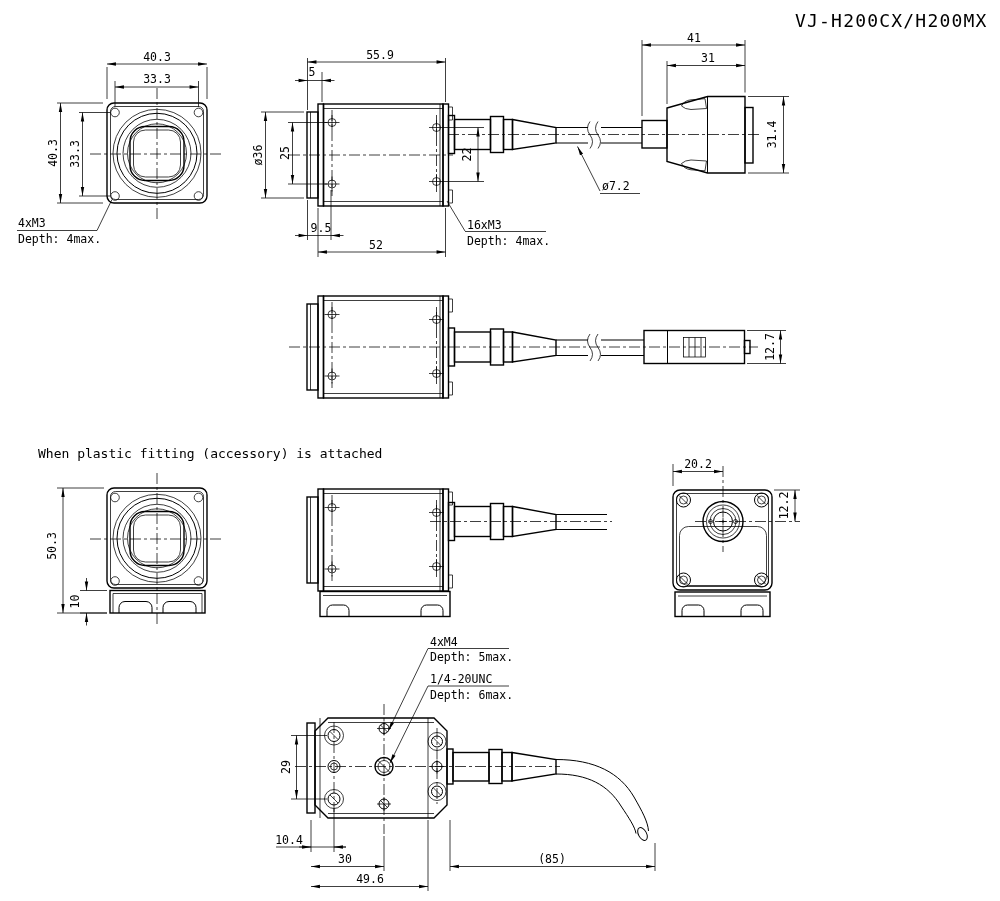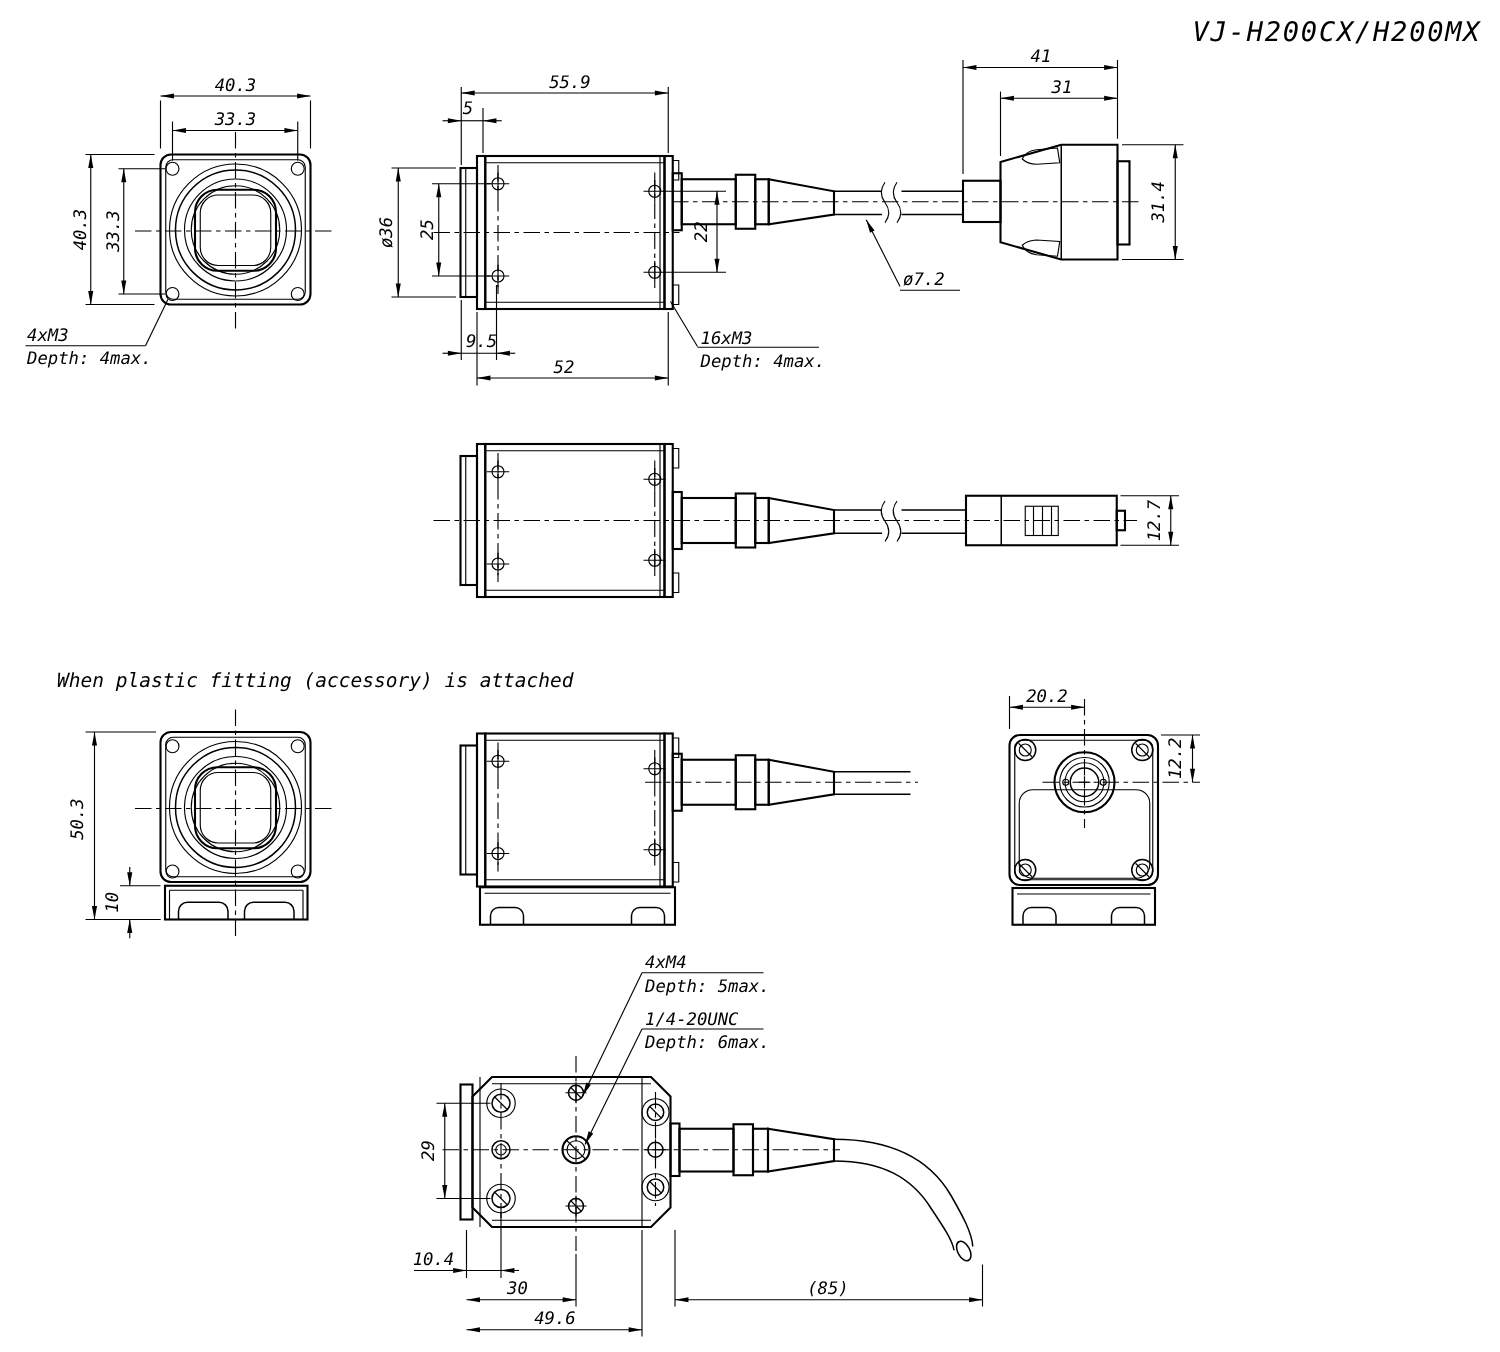--- a/index.html
+++ b/index.html
@@ -1,16 +1,16 @@
 <!DOCTYPE html>
 <html><head>
 <meta charset="utf-8">
 <style>
   html,body{margin:0;padding:0;background:#ffffff;}
-  #page{position:relative;width:1000px;height:901px;background:#ffffff;overflow:hidden;font-style:italic;}
+  #page{position:relative;width:1000px;height:901px;background:#ffffff;overflow:hidden;}
   svg{display:block;}
   .o{fill:none;stroke:#000;stroke-width:1.4;}
   .m{fill:none;stroke:#000;stroke-width:1;}
   .h{fill:none;stroke:#000;stroke-width:0.75;}
   .cl{fill:none;stroke:#000;stroke-width:0.75;stroke-dasharray:11 3 3 3;}
   text{fill:#000;font-family:"DejaVu Sans Mono",monospace;}
   .t{font-size:11.5px;}
   .note{font-size:13px;}
   .title{font-size:18px;letter-spacing:1.2px;}
 </style>

